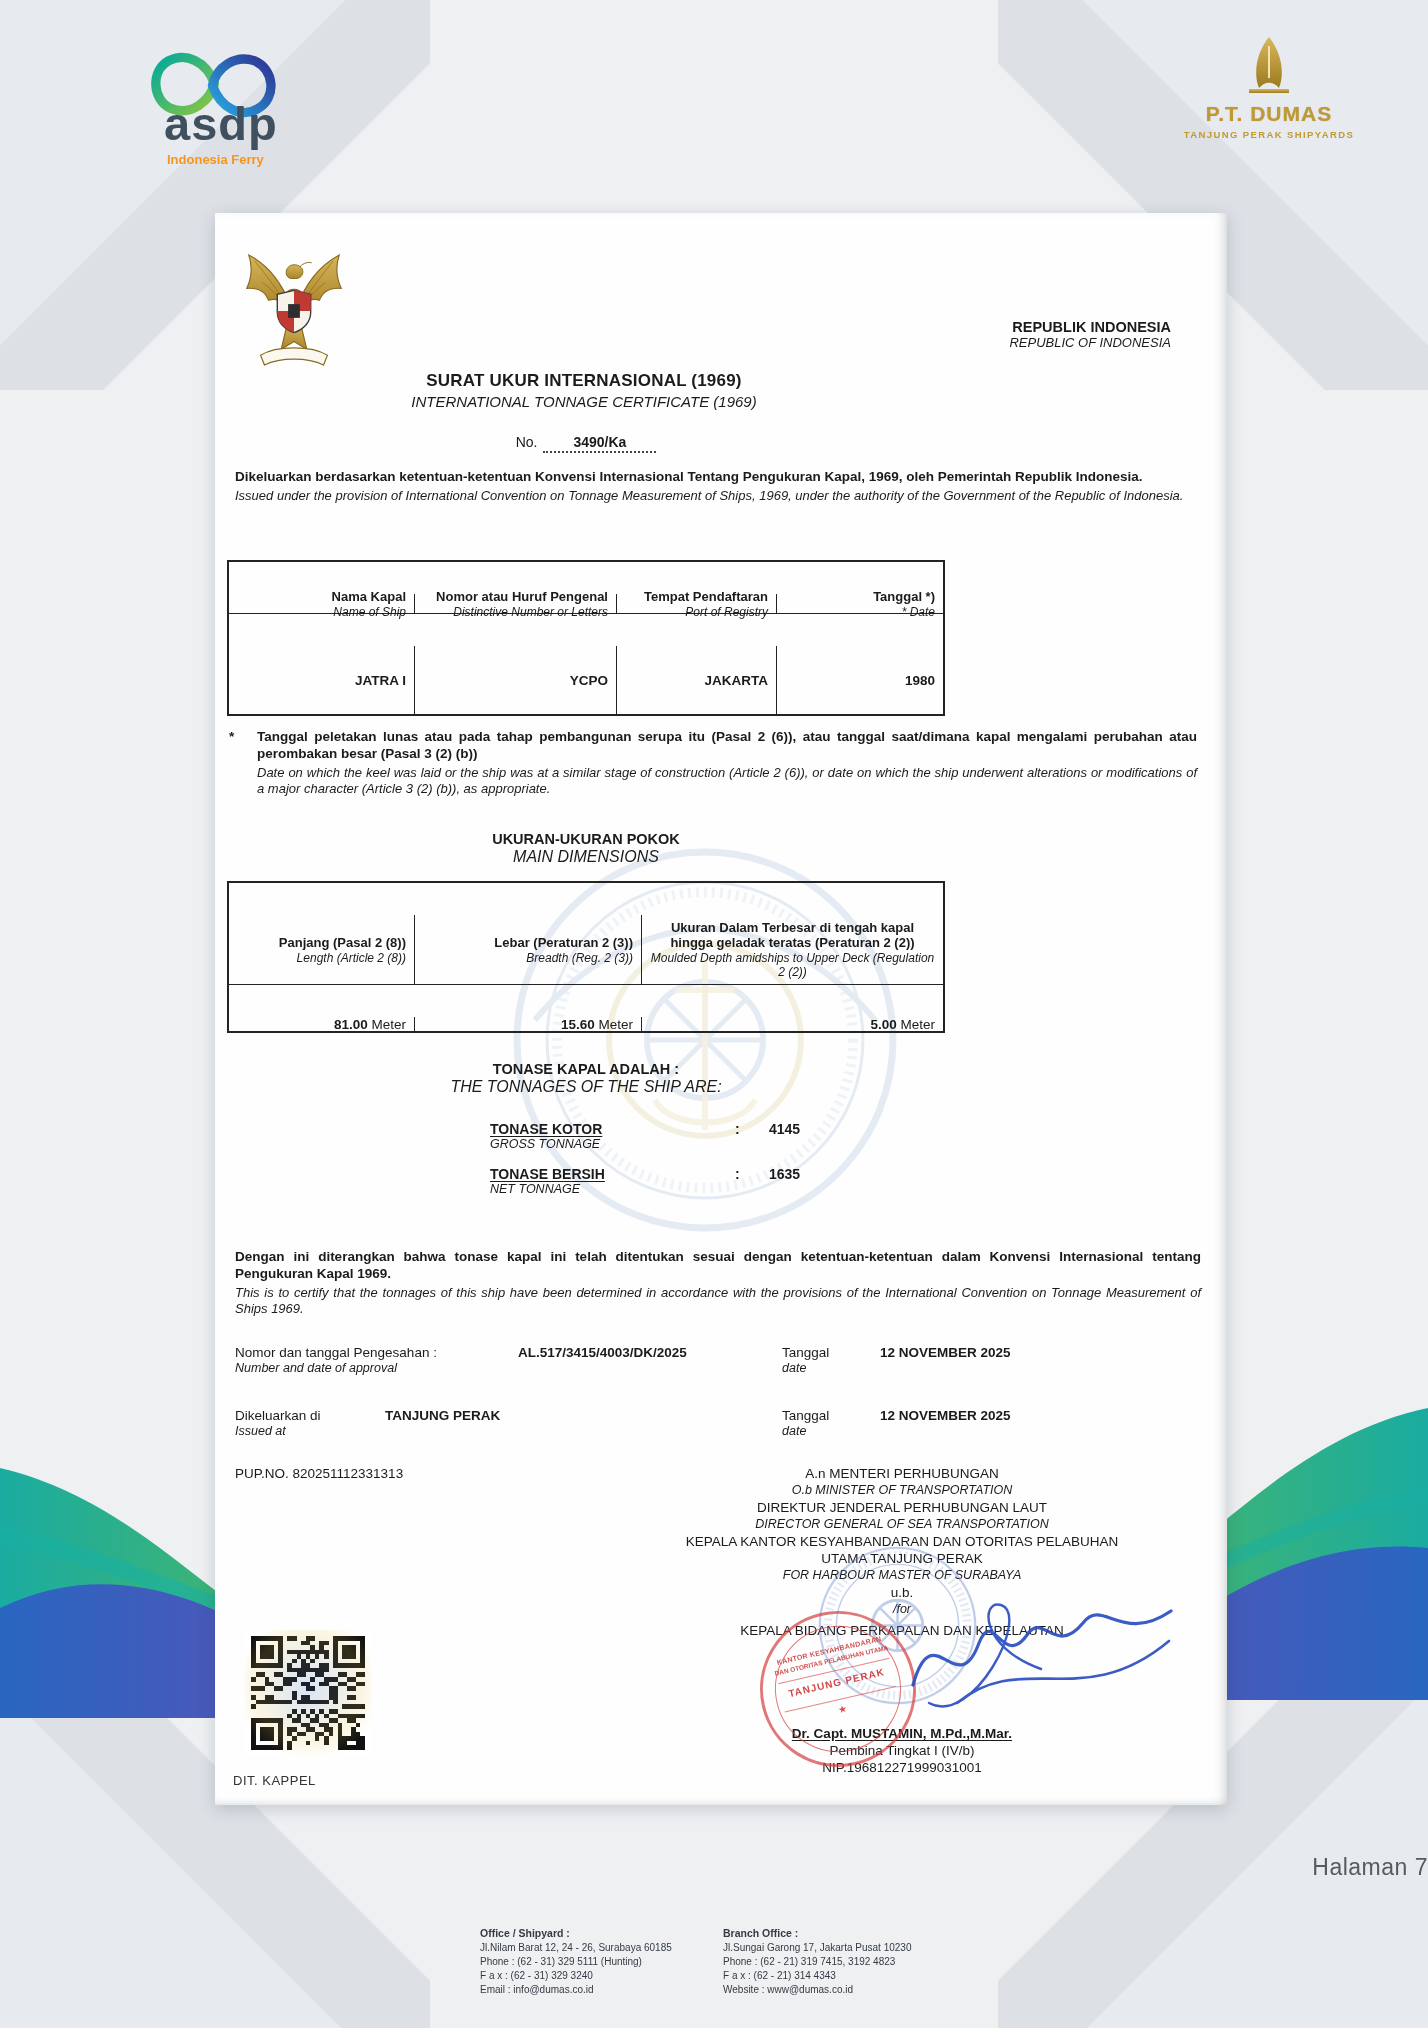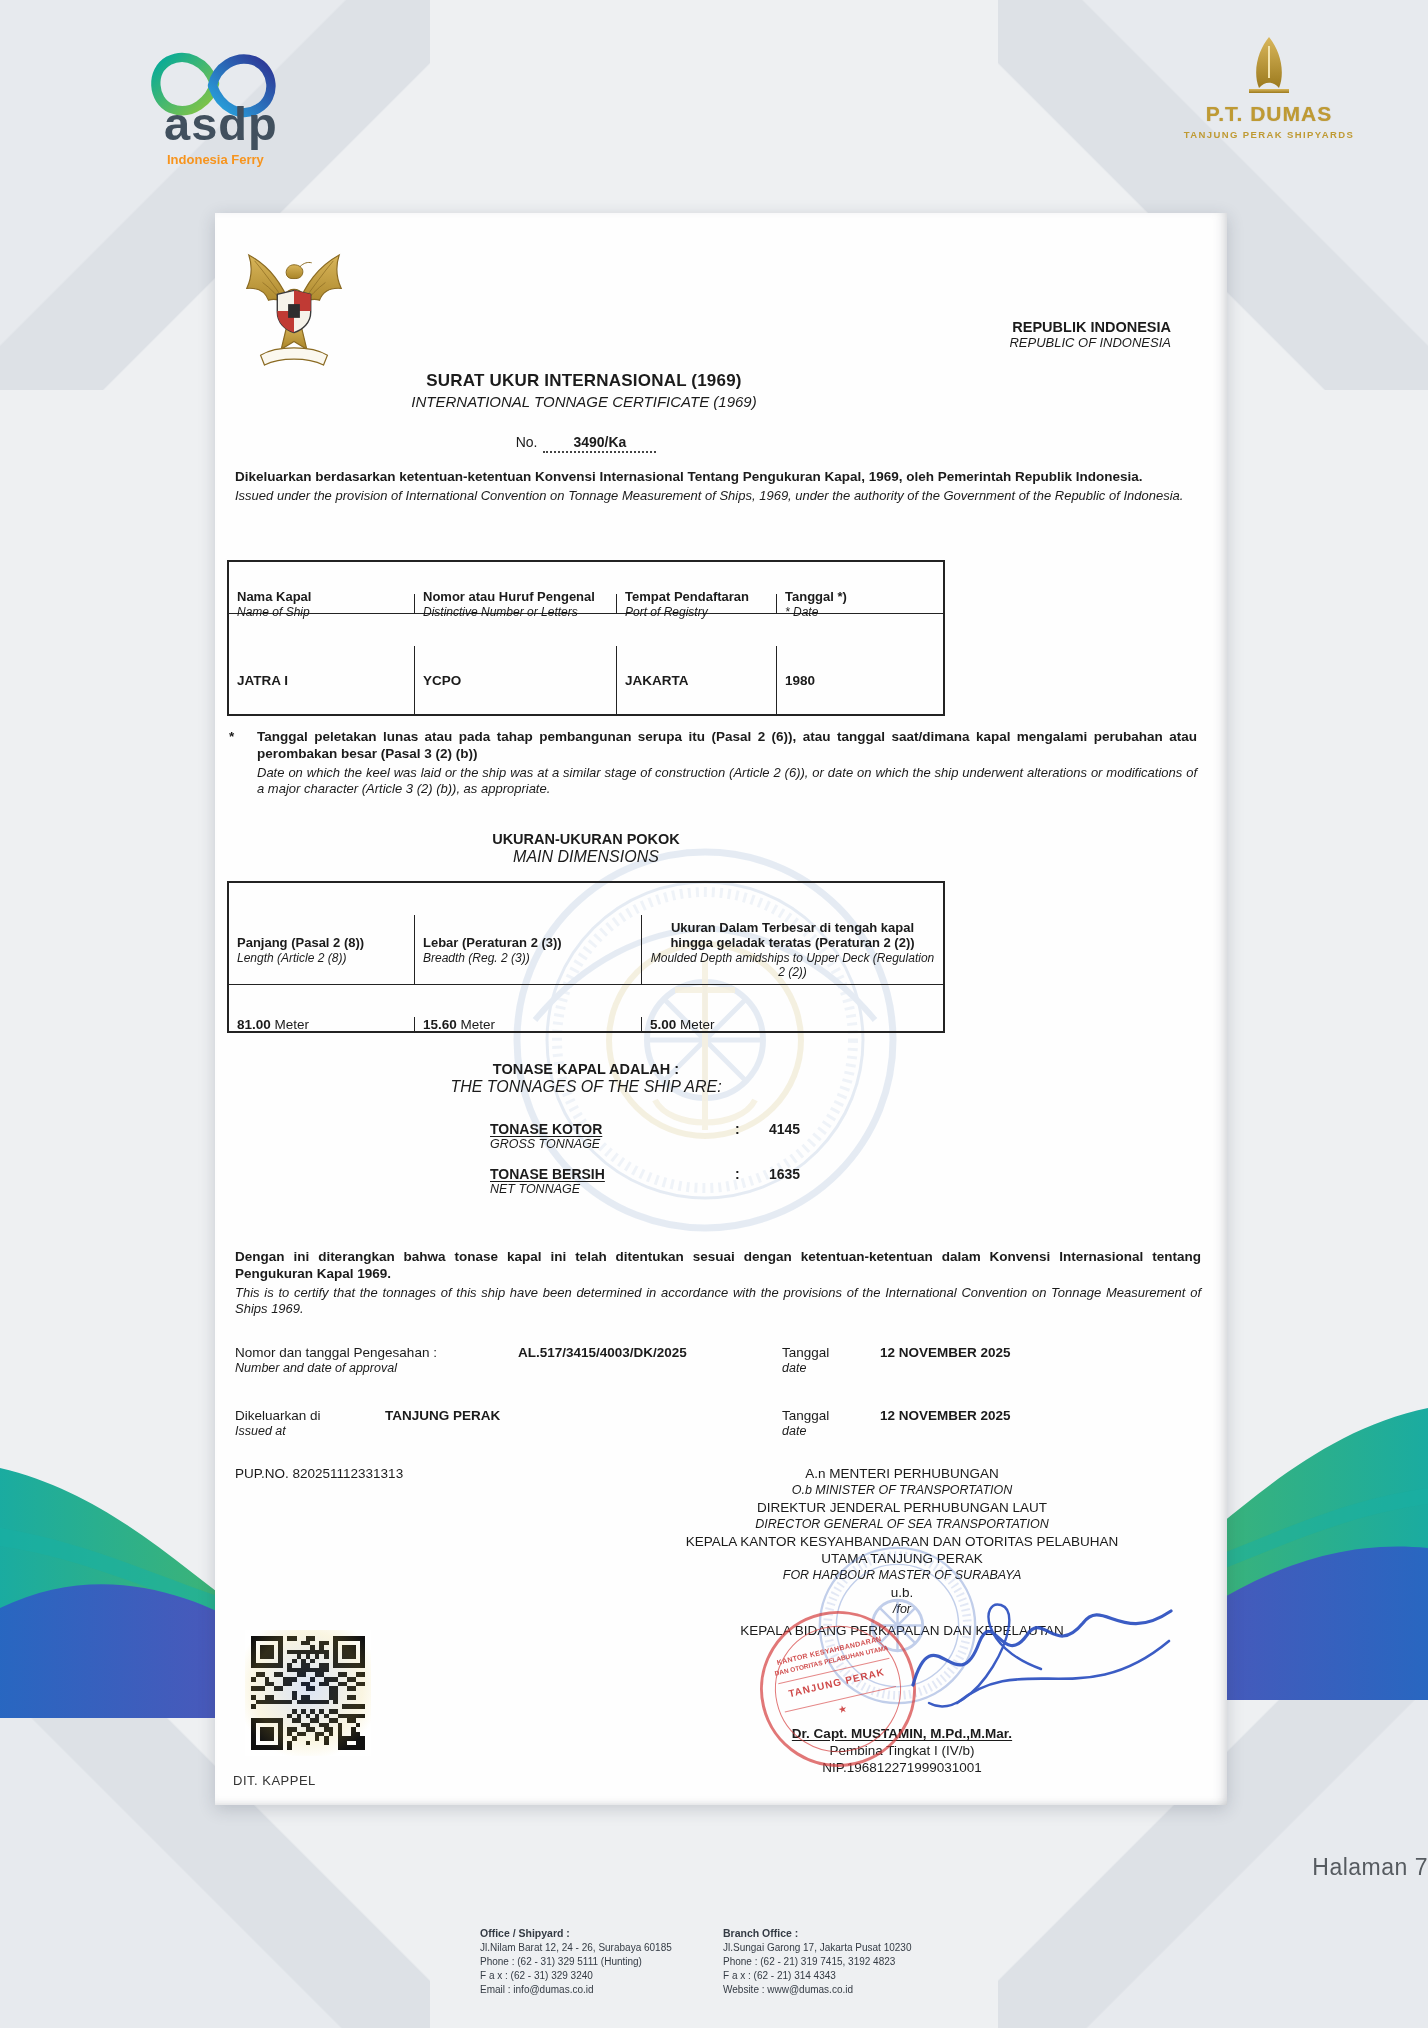--- a/index.html
+++ b/index.html
@@ -50,21 +50,21 @@
   .country .l2{font-size:13px;font-style:italic;}
   .doc-head{left:12px;top:158px;width:718px;text-align:center;}
   .doc-head .t1{font-size:17px;font-weight:bold;letter-spacing:.2px;}
   .doc-head .t2{font-size:15px;font-style:italic;margin-top:2px;}
   .no-line{margin-top:24px;font-size:14px;}
   .no-value{font-weight:bold;border-bottom:2px dotted #444;padding:0 30px 1px 30px;margin-left:6px;}
   .para{left:20px;width:966px;font-size:13.5px;line-height:1.26;}
   .para .en{font-size:13px;margin-top:3px;}
 
   .tbl{display:grid;border:2px solid #232323;background:transparent;}
-  .cell{border-right:1.5px solid #232323;display:flex;flex-direction:column;align-items:flex-start;
+  .cell{border-right:1.5px solid #232323;display:flex;flex-direction:column;align-items:flex-end;
     justify-content:center;text-align:center;padding:4px 8px;box-sizing:border-box;font-size:13px;margin-top:32px;}
   .cell .hd{font-weight:bold;}
   .cell .he{font-style:italic;font-size:12px;margin-top:1px;}
   .cell.th{border-bottom:1.5px solid #232323;}
   .t1{left:12px;top:347px;width:714px;grid-template-columns:186px 202px 160px 166px;
     grid-template-rows:52px 100px;}
   .t1 .cell:nth-child(4n){border-right:none;}
   .t2{left:12px;top:668px;width:714px;grid-template-columns:186px 227px 301px;
     grid-template-rows:102px 46px;}
   .t2 .cell:nth-child(3n){border-right:none;}

